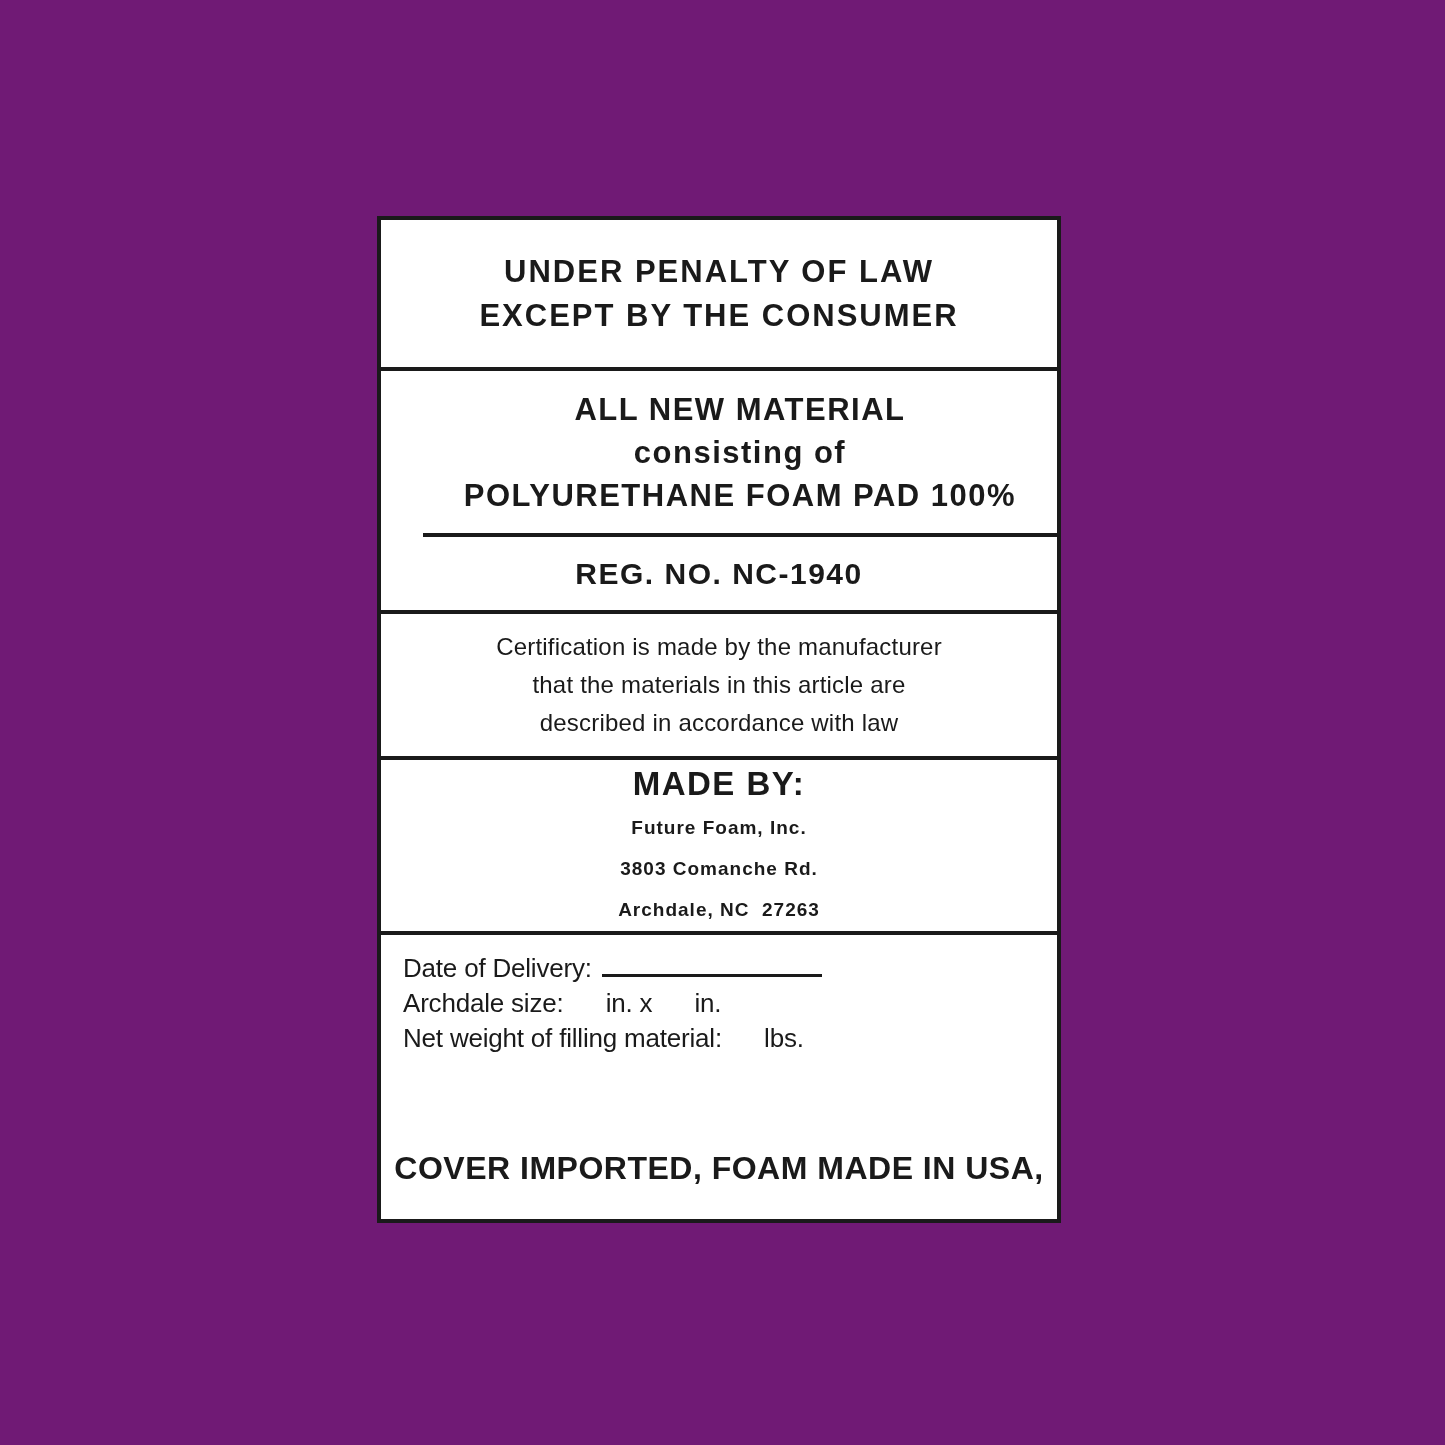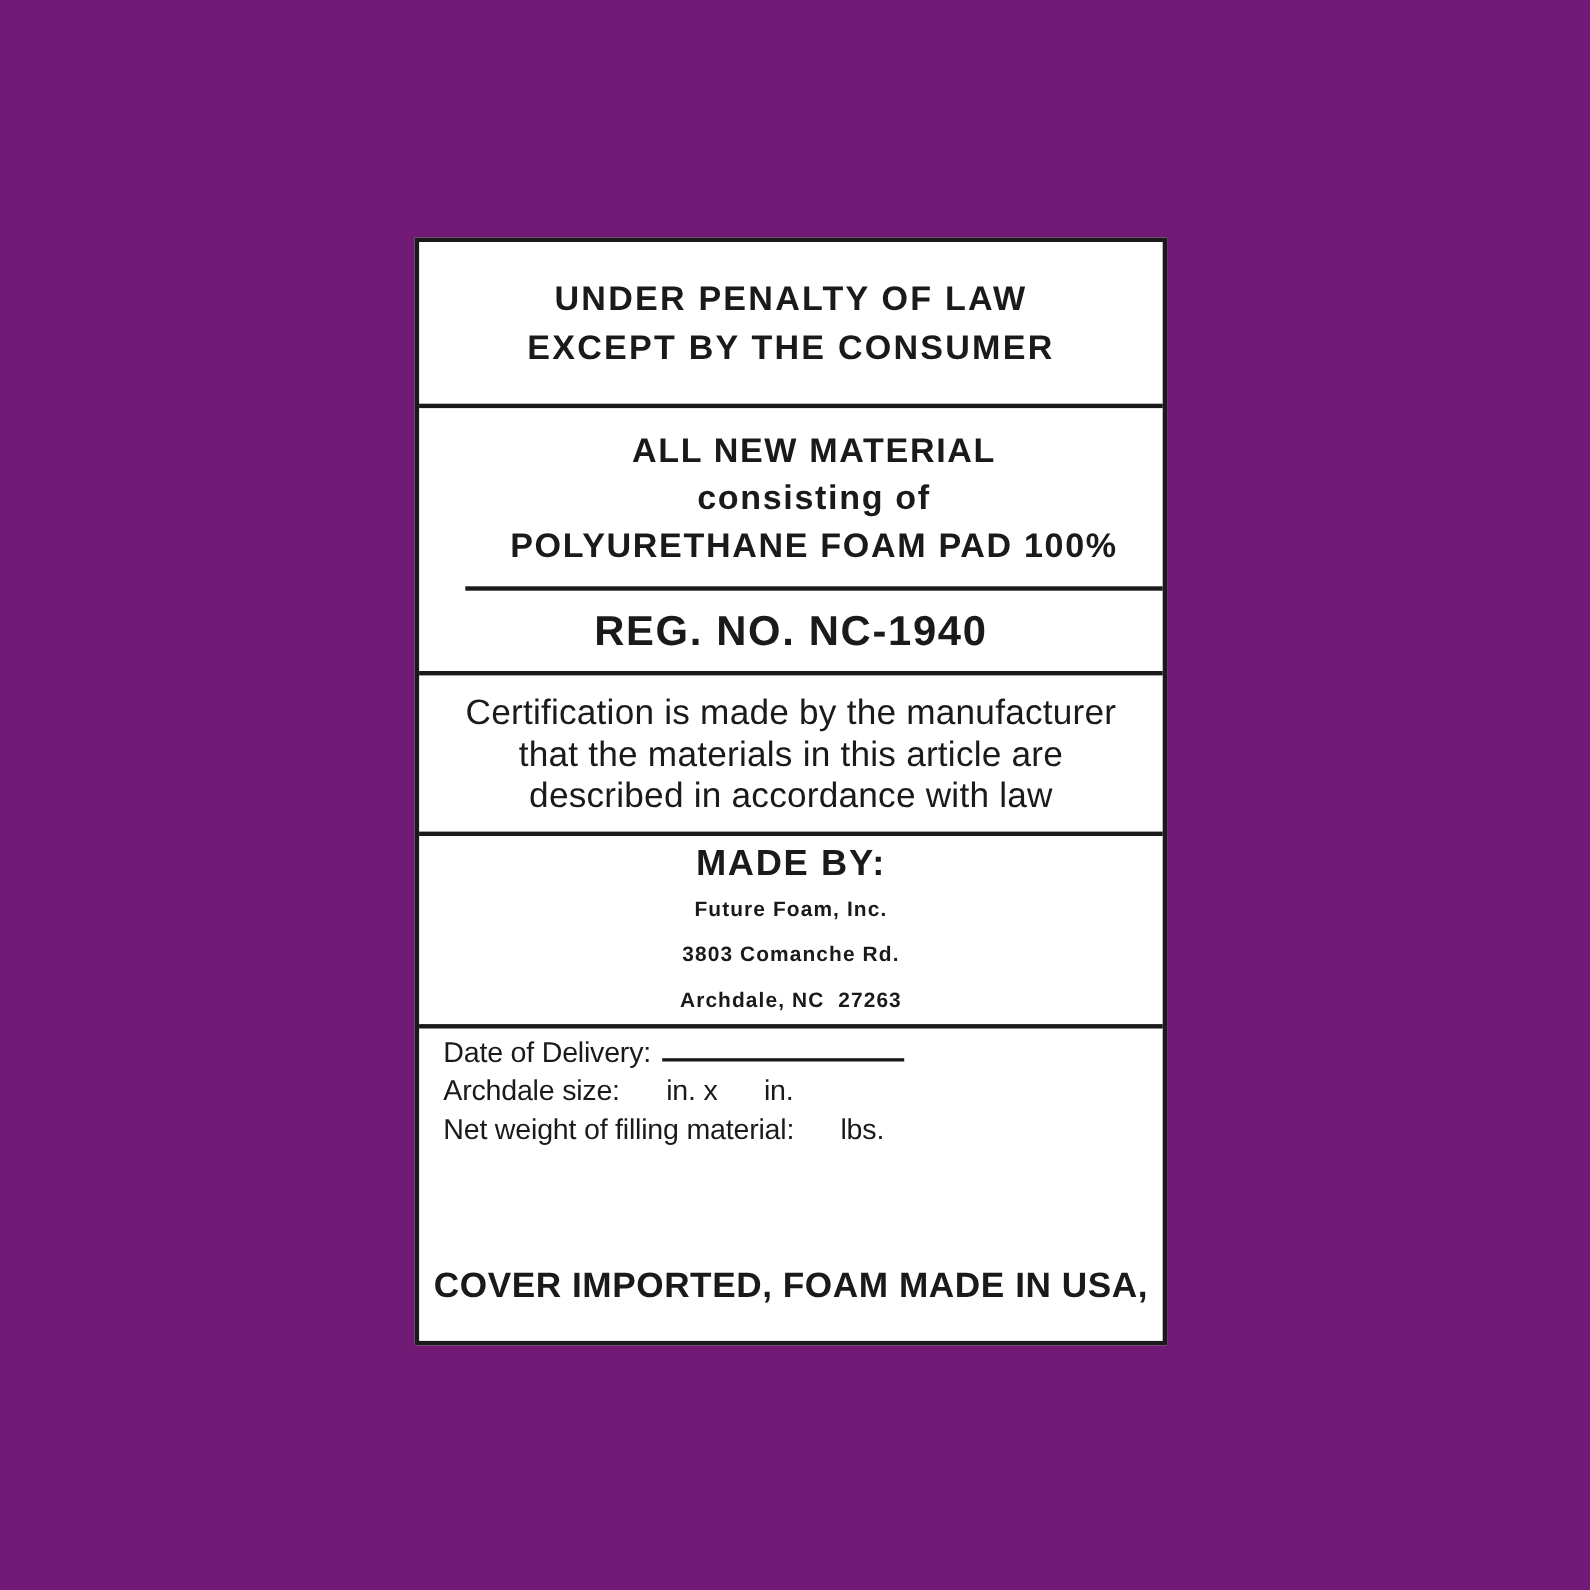--- a/index.html
+++ b/index.html
@@ -48,46 +48,46 @@
   .sec-details       { height: 260px; align-items: stretch; justify-content: flex-start; text-align: left; }
 
   .bold-line {
     font-weight: 700;
     font-size: 31px;
     letter-spacing: 2px;
     line-height: 44px;
     white-space: pre;
   }
   .sec-material .bold-line { line-height: 43px; letter-spacing: 1.5px; }
-  .sec-registration .bold-line { letter-spacing: 1.5px; font-size: 38px; }
+  .sec-registration .bold-line { letter-spacing: 1.5px; font-size: 30px; }
 
   .cert-line {
     font-weight: 400;
-    font-size: 32px;
+    font-size: 24px;
     line-height: 38px;
     letter-spacing: 0.2px;
     white-space: pre;
   }
 
   .madeby-heading {
     font-weight: 700;
     font-size: 33px;
     letter-spacing: 1.5px;
     line-height: 46px;
   }
   .addr-line {
     font-weight: 700;
     font-size: 19px;
     line-height: 41px;
     letter-spacing: 1px;
     white-space: pre;
   }
 
   .form-block {
-    padding: 4px 20px 0 22px;
+    padding: 16px 20px 0 22px;
   }
   .form-line {
     font-weight: 400;
     font-size: 26px;
     line-height: 35px;
     letter-spacing: -0.2px;
     white-space: pre;
   }
   .blank-line {
     display: inline-block;

